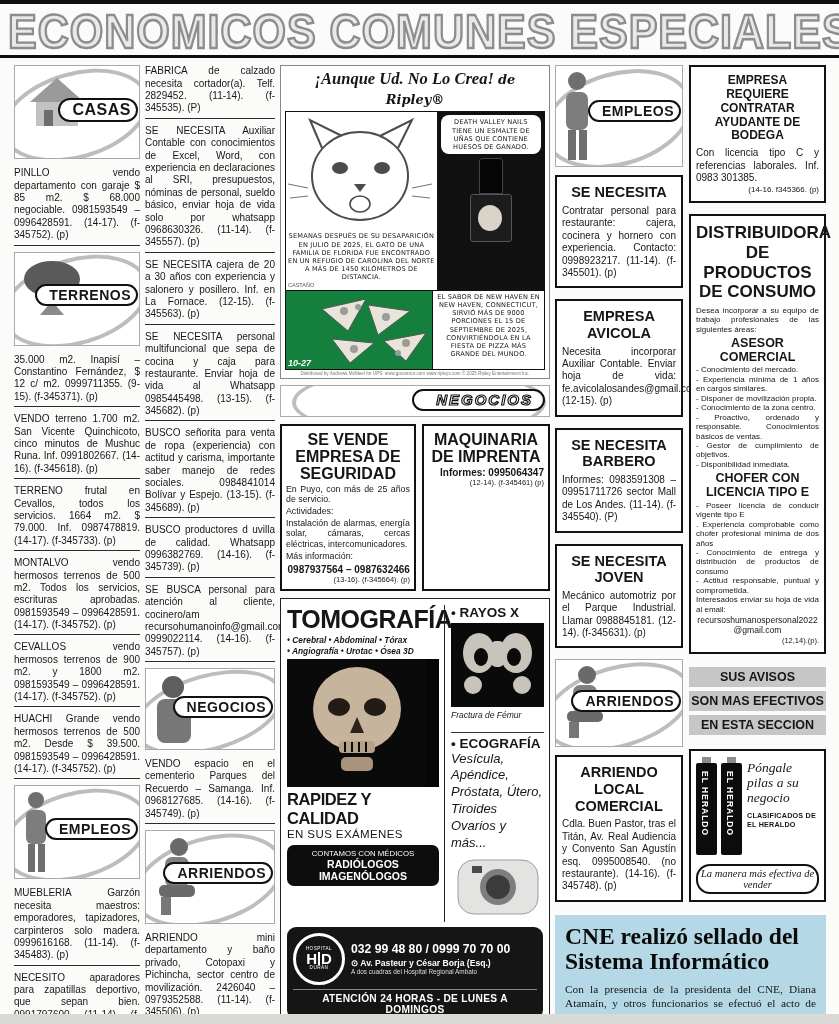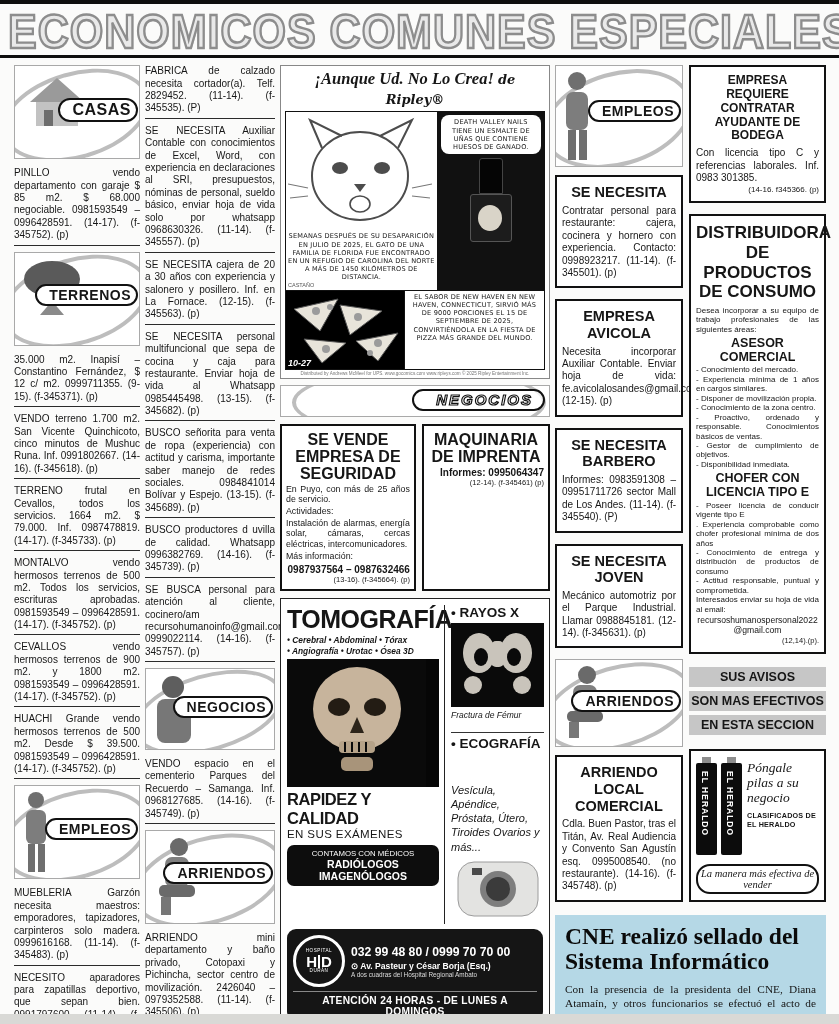--- a/index.html
+++ b/index.html
@@ -51,21 +51,21 @@
   .cpanel-r{width:104px;background:#111;padding:3px;position:relative;}
   .ccap{font-size:6.6px;line-height:1.25;text-transform:uppercase;text-align:center;
       font-family:"DejaVu Sans",sans-serif;letter-spacing:.2px;}
   .cartist{font-size:5.5px;color:#555;text-transform:uppercase;}
   .bubble{background:#fff;border-radius:8px;padding:3px 4px;margin-bottom:4px;}
   .bottle{margin:2px auto 0;width:46px;}
   .bottle .cap{width:22px;height:34px;background:#050505;margin:0 auto;border-radius:3px 3px 0 0;border:1px solid #444;}
   .bottle .body{width:40px;height:46px;background:#1c1c1c;margin:0 auto;border:1px solid #555;border-radius:3px;position:relative;}
   .bottle .lab{position:absolute;left:7px;top:10px;width:24px;height:26px;background:#d9d4c8;border-radius:50%;}
   .cpizza{display:flex;border:1.5px solid #111;border-top:none;height:78px;}
-  .cpz-art{width:118px;background:#000000;position:relative;}
+  .cpz-art{width:118px;background:#15803d;position:relative;padding-left:28px;}
   .cpz-cap{flex:1;background:#fff;padding:2px 3px;border-left:1.5px solid #111;}
   .cdate{position:absolute;left:2px;bottom:1px;color:#fff;font-weight:800;font-style:italic;font-size:9px;}
   .ccredits{font-size:4.6px;color:#777;text-align:center;margin-top:1px;}
   
   .banner{border:1px solid #a9a9a9;height:30px;position:relative;overflow:hidden;margin-bottom:7px;background:#fff;flex:none;}
   .banner .swoosh{position:absolute;left:4%;top:-62%;width:92%;height:210%;
       border:4px solid #bdbdbd;border-radius:50%;}
   .banner .bpill{position:absolute;right:4px;top:3px;border:2.5px solid #111;border-radius:14px;
       padding:0 10px 1px 22px;font-weight:800;font-style:italic;font-size:15px;
       color:#fff;-webkit-text-stroke:1.2px #111;letter-spacing:2px;background:rgba(255,255,255,.75);}
@@ -84,21 +84,21 @@
   .med-r{width:101px;border-left:1.5px solid #222;padding-left:6px;}
   .med h2{margin:0;font-size:25px;font-weight:800;letter-spacing:-.5px;}
   .med .bul{font-size:8.4px;font-weight:bold;font-style:italic;margin:1px 0;}
   .imgbox{background:#060606;margin:3px 0;}
   .med .qual1{font-size:16.5px;font-weight:800;letter-spacing:-.4px;margin-top:3px;}
   .med .qual2{font-size:11.5px;letter-spacing:.4px;}
   .badge{background:#0d0d0d;color:#fff;border-radius:7px;text-align:center;padding:4px 2px;margin-top:5px;}
   .badge .b1{font-size:7.8px;} .badge .b2{font-size:10.5px;font-weight:800;}
   .med .rxt{font-size:13.5px;font-weight:800;margin:0;}
   .med .rxc{font-size:8.5px;font-style:italic;border-bottom:1px solid #333;padding-bottom:12px;margin-bottom:3px;}
-  .med .ecl{font-size:11px;font-style:italic;line-height:1.3;margin-top:32px;}
+  .med .ecl{font-size:13px;font-style:italic;line-height:1.3;}
   .scanner{margin-top:4px;text-align:center;}
   .contact{background:#151515;border-radius:9px;color:#fff;margin-top:5px;padding:6px 6px 4px;}
   .contact .row{display:flex;align-items:center;gap:6px;}
   .hlogo{width:46px;height:46px;border:3px solid #fff;border-radius:50%;flex:none;
      display:flex;flex-direction:column;align-items:center;justify-content:center;line-height:1;}
   .hlogo .ht{font-size:4.6px;letter-spacing:.5px;}
   .hlogo .hm{font-size:15px;font-weight:800;display:flex;align-items:center;gap:1px;}
   .hlogo .staff{width:2px;height:13px;background:#fff;display:inline-block;}
   .cinfo .phones{font-size:12.2px;font-weight:800;}
   .cinfo .addr{font-size:8.6px;font-weight:bold;margin-top:2px;}

